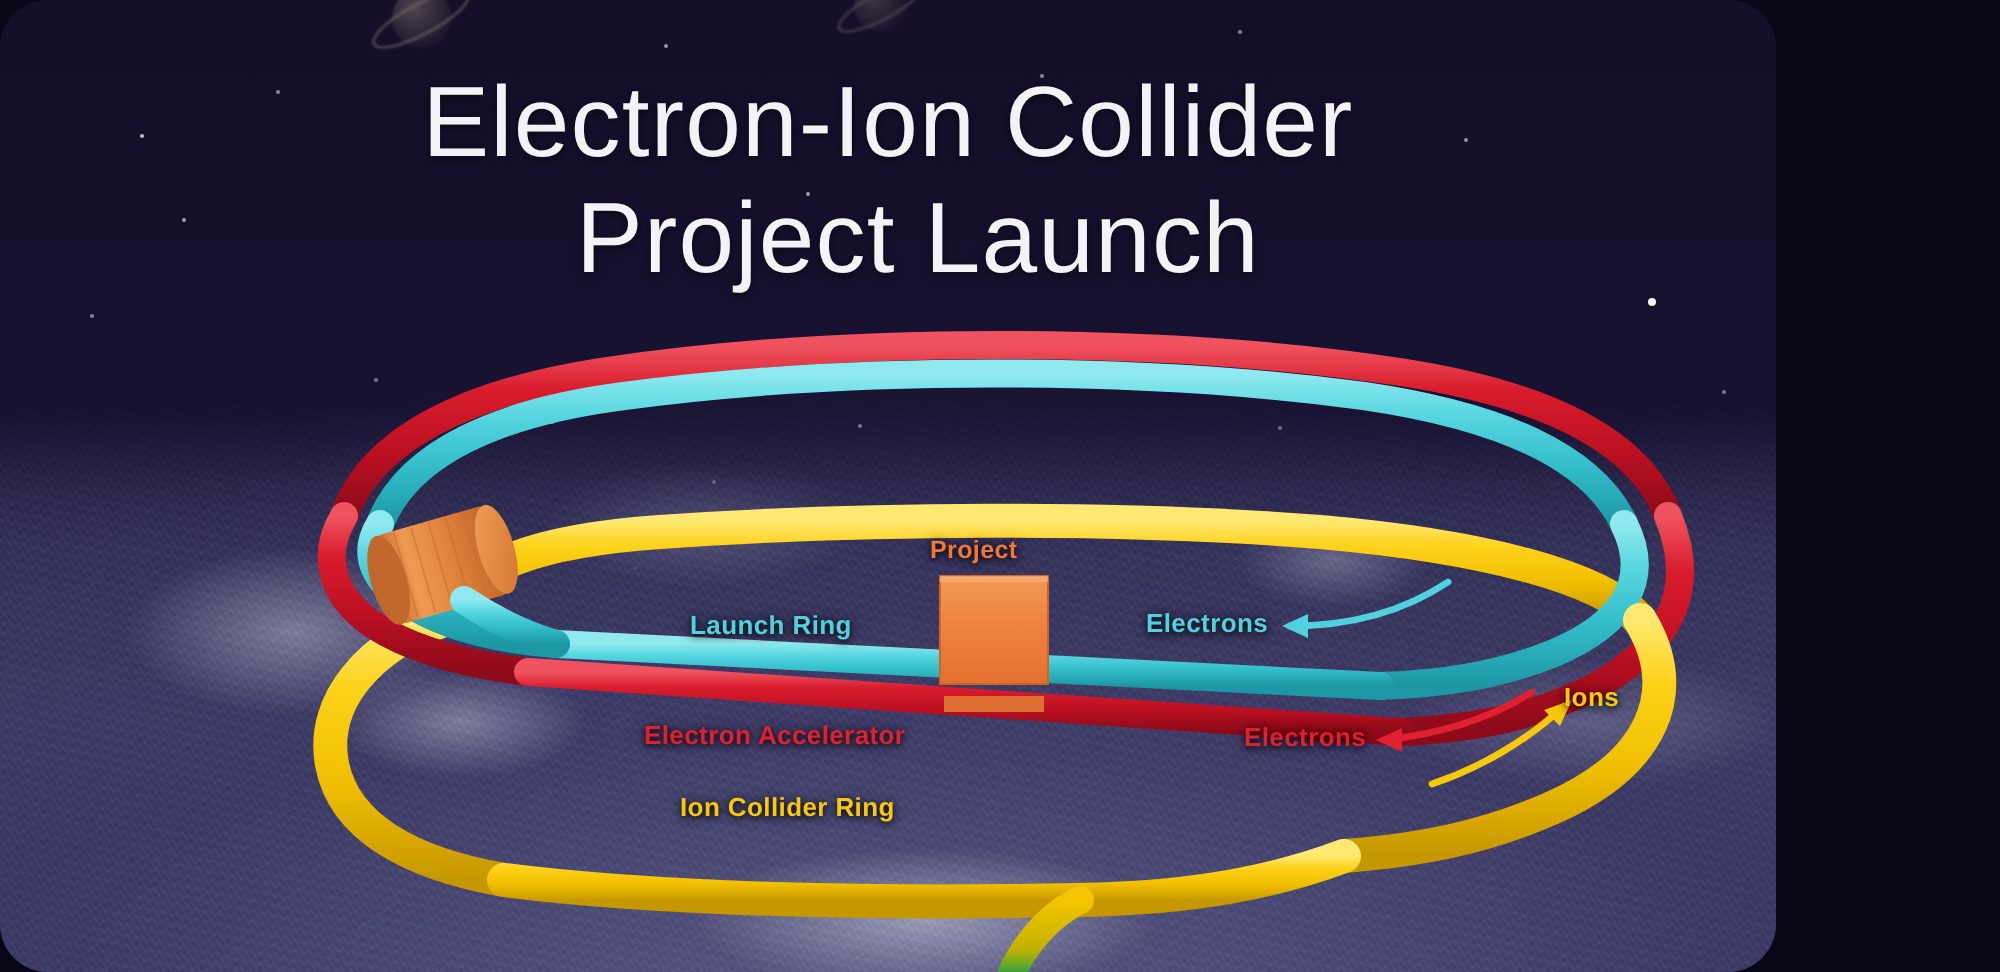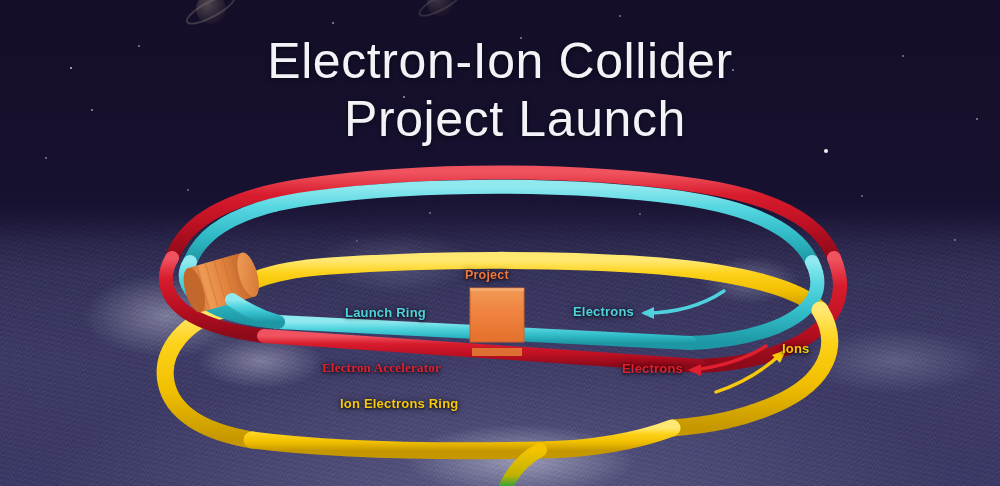--- a/index.html
+++ b/index.html
@@ -4,23 +4,24 @@
 <style>
   * { margin:0; padding:0; box-sizing:border-box; }
   html,body { background:#0a0618; }
   body {
     width:1000px; height:486px;
     font-family:"Liberation Sans", sans-serif;
     overflow:hidden;
   }
   #stage {
     position:relative;
-    width:1000px; height:486px;
+    width:888px; height:486px;
     overflow:hidden;
     background:#16102b;
+    border-radius:24px;
   }
 
   
   .sky {
     position:absolute; inset:0;
     background:
       radial-gradient(ellipse 700px 360px at 50% 92%, rgba(70,66,110,0.85) 0%, rgba(40,36,72,0.35) 55%, rgba(20,16,44,0) 80%),
       linear-gradient(180deg,#140e28 0%, #181232 45%, #1d1740 100%);
   }
   
@@ -262,23 +263,23 @@
 
   <div id="title">
     <span>Electron-Ion Collider</span>
     <span class="l2">Project Launch</span>
   </div>
 
   <div class="lbl lbl-cyan" style="left:345px; top:305px;">Launch Ring</div>
 
   <div class="lbl lbl-orange" style="left:471px; top:288px; font-size:12.5px; transform:translate(-6px,-20px);">Project</div>
 
-  <div class="lbl lbl-red" style="left:322px; top:360px;font-family:Liberation Serif, serif;">Electron Accelerator</div>
-
-  <div class="lbl lbl-yellow" style="left:340px; top:396px;">Ion Electrons Ring</div>
+  <div class="lbl lbl-red" style="left:322px; top:360px;">Electron Accelerator</div>
+
+  <div class="lbl lbl-yellow" style="left:340px; top:396px;">Ion Collider Ring</div>
 
   <div class="lbl lbl-cyan" style="left:573px; top:304px;">Electrons</div>
 
   <div class="lbl lbl-red" style="left:622px; top:361px;">Electrons</div>
 
   <div class="lbl lbl-yellow" style="left:782px; top:341px;">Ions</div>
 
 </div>
 
 </body></html>

